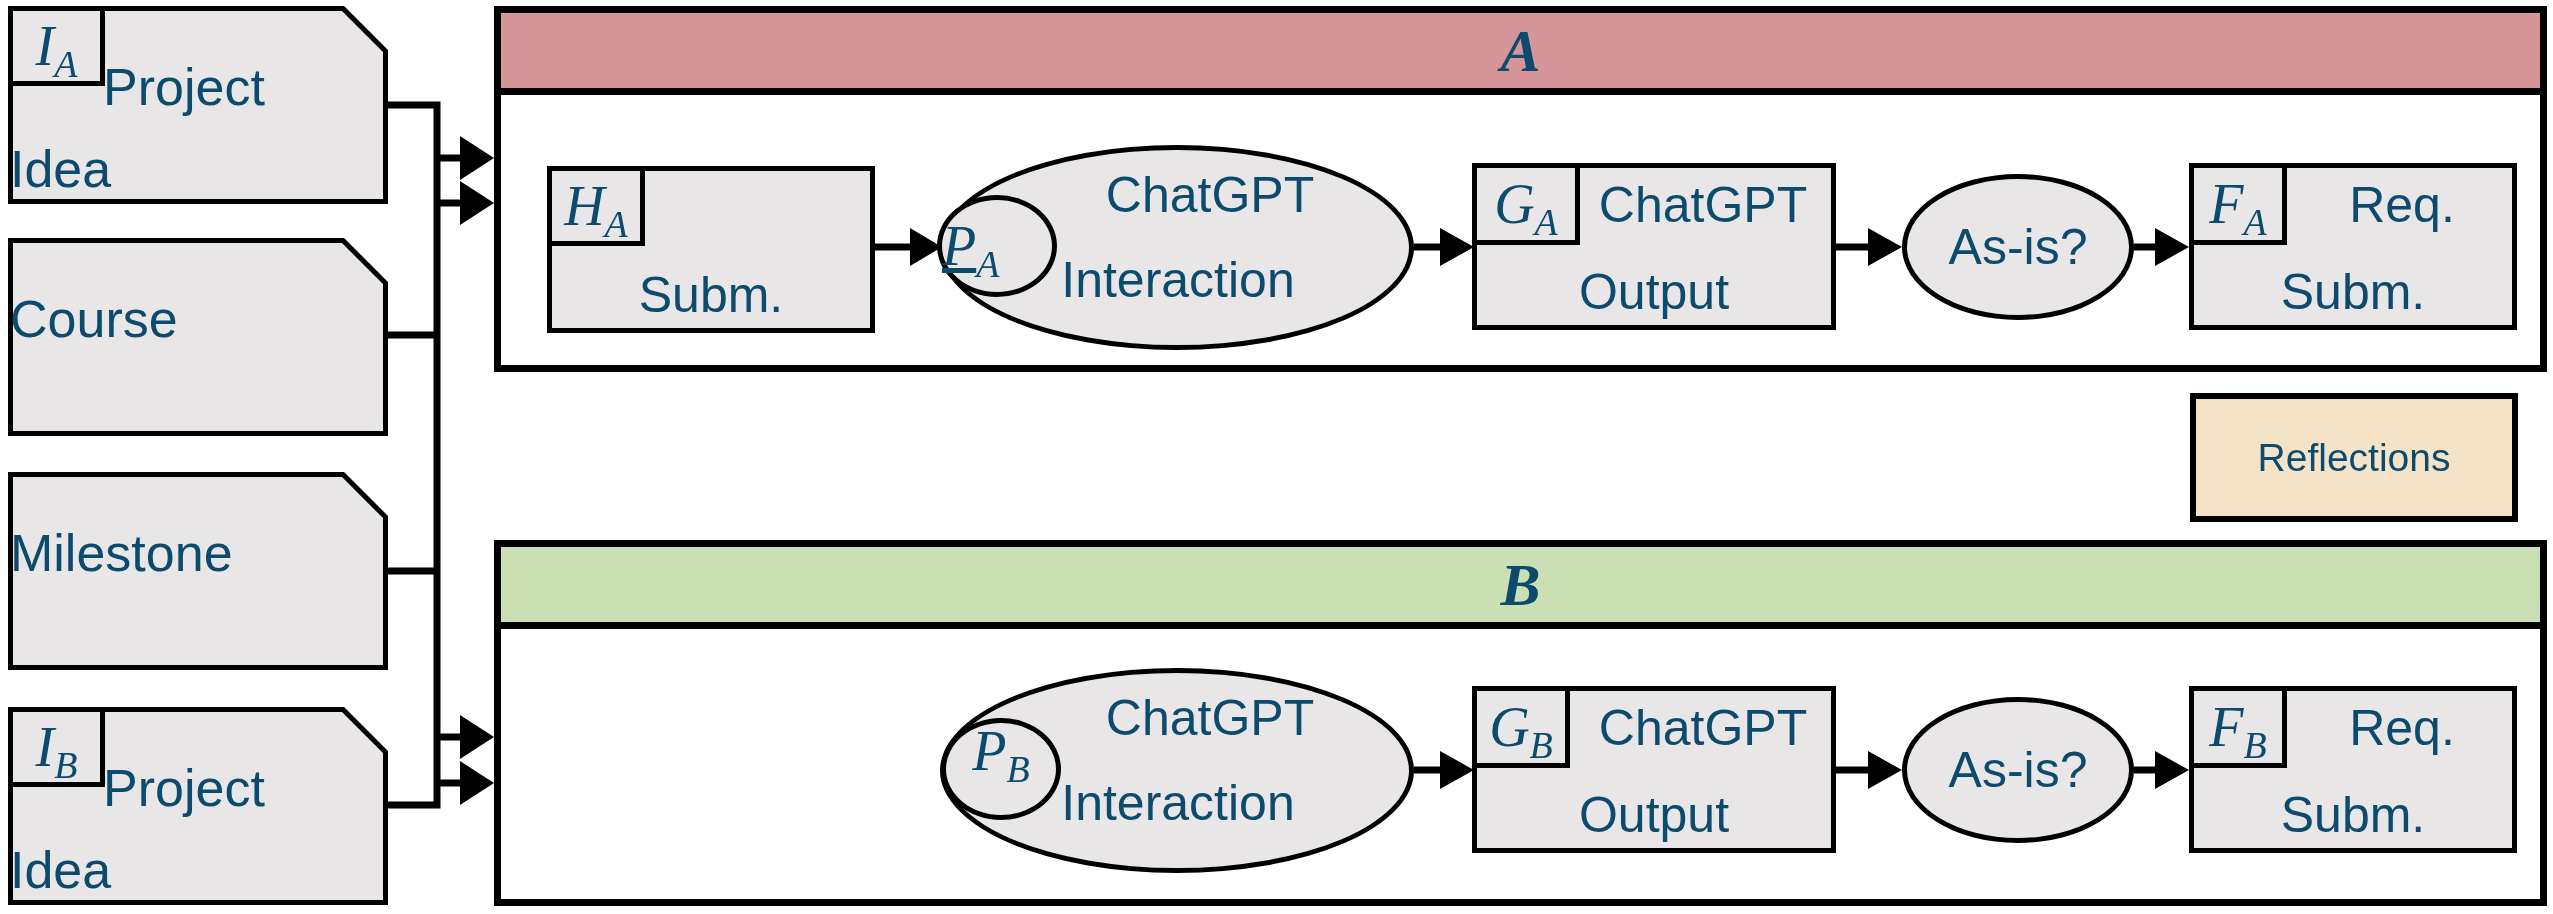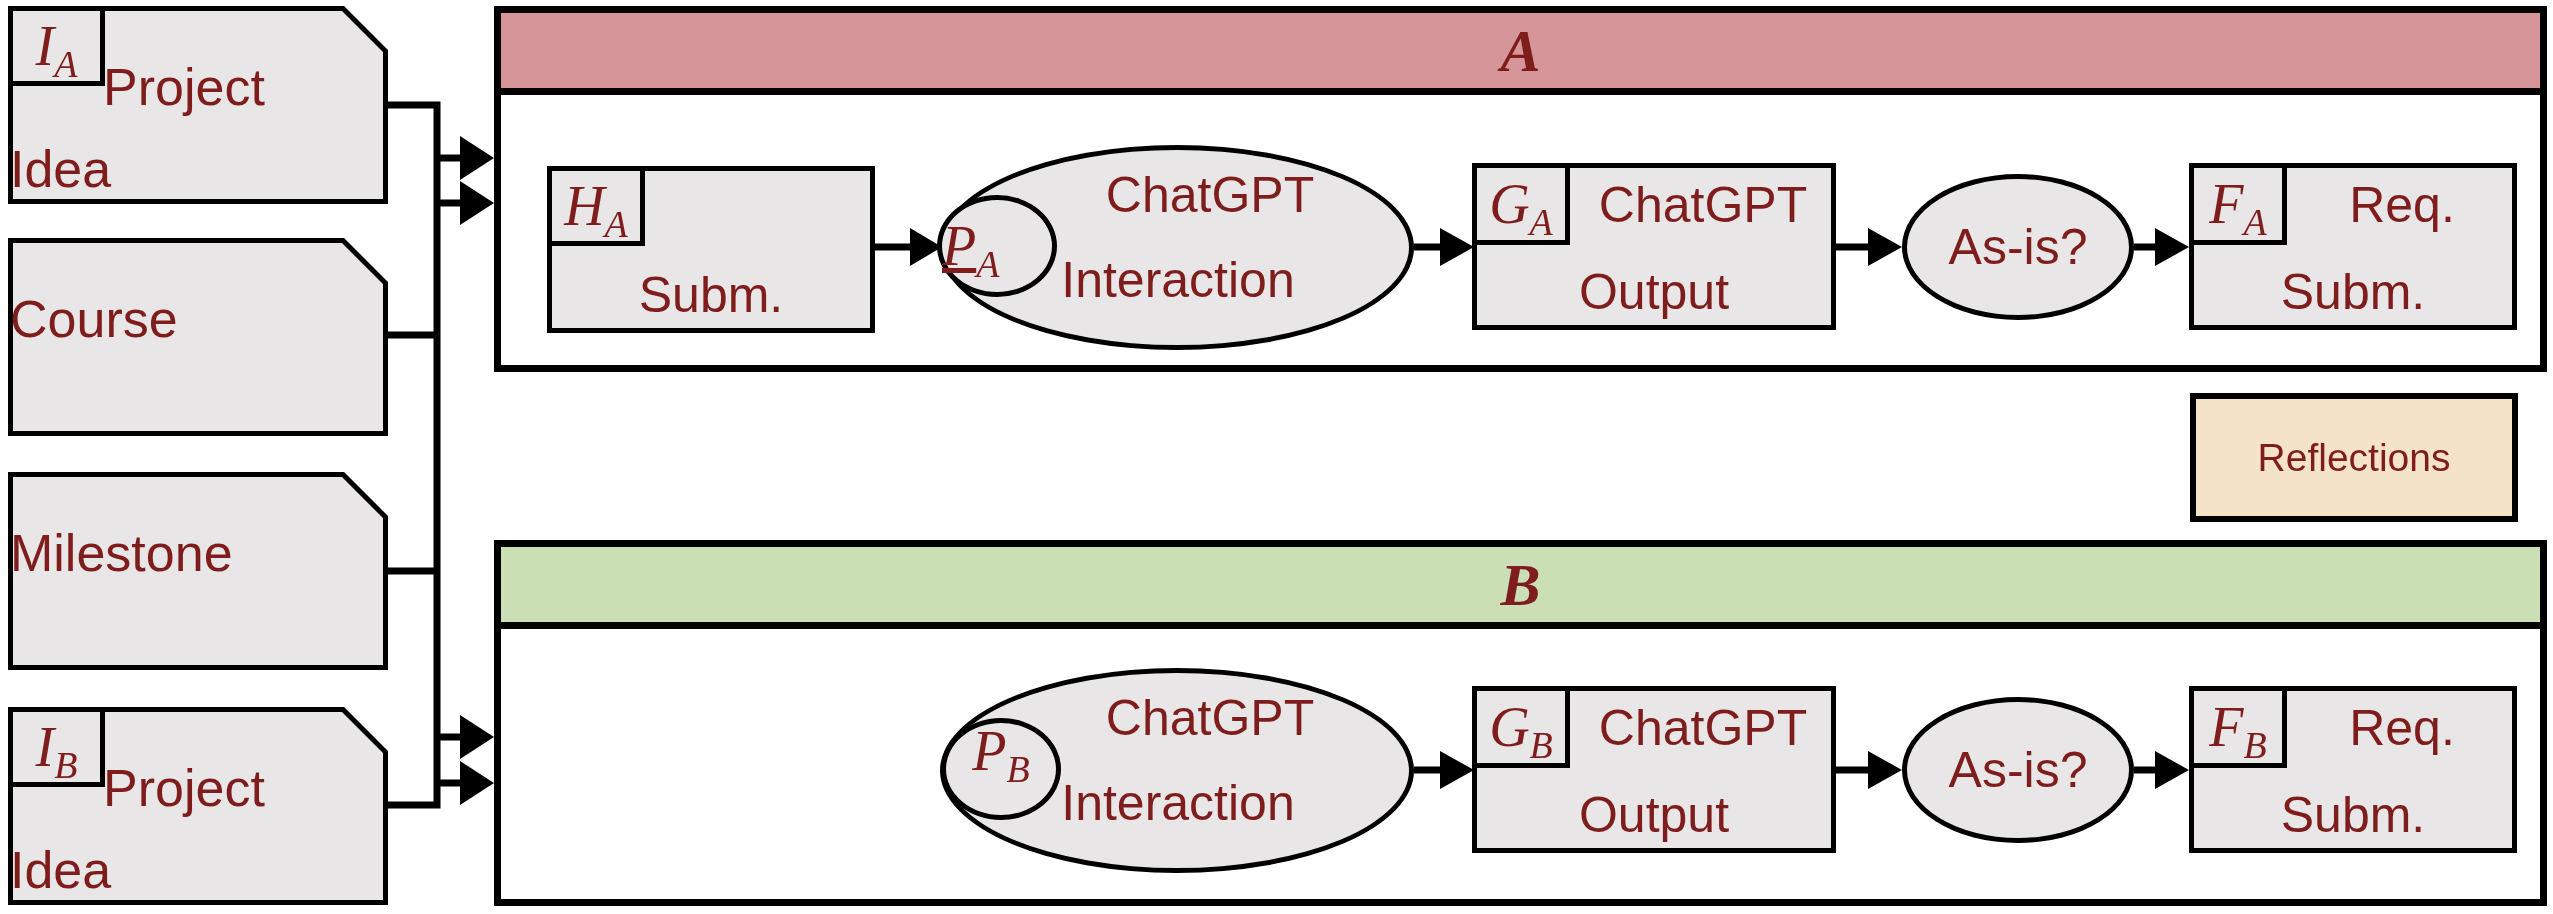--- a/index.html
+++ b/index.html
@@ -1,17 +1,17 @@
 <!DOCTYPE html>
 <html><head>
 <meta charset="utf-8">
 <style>
   html,body{margin:0;padding:0;background:#ffffff;}
   #stage{position:relative;width:2553px;height:914px;background:#ffffff;overflow:hidden;
-         font-family:"Liberation Sans",sans-serif;color:#7f1d1d;}
+         font-family:"Liberation Sans",sans-serif;color:#0c4a6e;}
   .abs{position:absolute;box-sizing:border-box;}
   
   .lane{z-index:1;}
   #connectors{position:absolute;left:0;top:0;z-index:2;pointer-events:none;}
   .node,.doc,.freebox{z-index:3;}
   .toptxt{z-index:4;}
 
   .lane{border:7px solid #000;background:#fff;}
   .lane-header{box-sizing:border-box;width:100%;height:82px;border-bottom:7px solid #000;
                display:flex;align-items:center;justify-content:center;}
@@ -117,21 +117,21 @@
   <div class="abs txt toptxt" style="left:552px;top:267px;width:318px;">Subm.</div>
 
   <div class="abs ellipse node" style="left:940px;top:145px;width:474px;height:205px;"></div>
   <div class="abs ellipse node" style="left:937px;top:195px;width:120px;height:102px;display:flex;align-items:center;justify-content:flex-start;z-index:5;text-decoration:underline;">
     <span class="mtag"><i>P</i><sub>A</sub></span>
   </div>
   <div class="abs txt toptxt" style="left:1045px;top:167px;width:330px;">ChatGPT</div>
   <div class="abs txt toptxt" style="left:1013px;top:252px;width:330px;">Interaction</div>
 
   <div class="abs box node" style="left:1472px;top:163px;width:364px;height:167px;"></div>
-  <div class="abs labelbox node" style="left:1472px;top:163px;width:98px;height:82px;">
+  <div class="abs labelbox node" style="left:1472px;top:163px;width:108px;height:82px;">
     <span class="mtag"><i>G</i><sub>A</sub></span>
   </div>
   <div class="abs txt toptxt" style="left:1570px;top:177px;width:266px;">ChatGPT</div>
   <div class="abs txt toptxt" style="left:1477px;top:264px;width:354px;">Output</div>
 
   <div class="abs ellipse node" style="left:1902px;top:174px;width:232px;height:146px;"></div>
   <div class="abs txt toptxt" style="left:1902px;top:219px;width:232px;">As-is?</div>
 
   <div class="abs box node" style="left:2189px;top:163px;width:328px;height:167px;"></div>
   <div class="abs labelbox node" style="left:2189px;top:163px;width:98px;height:82px;">

